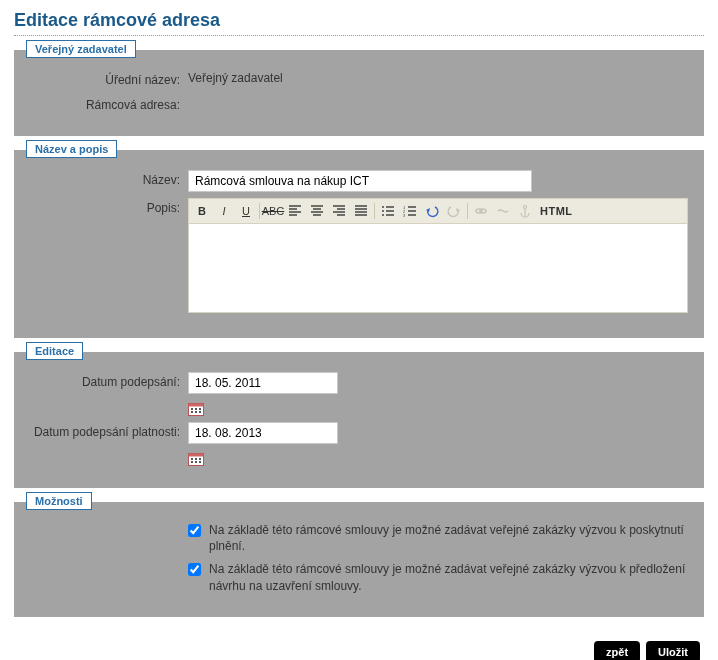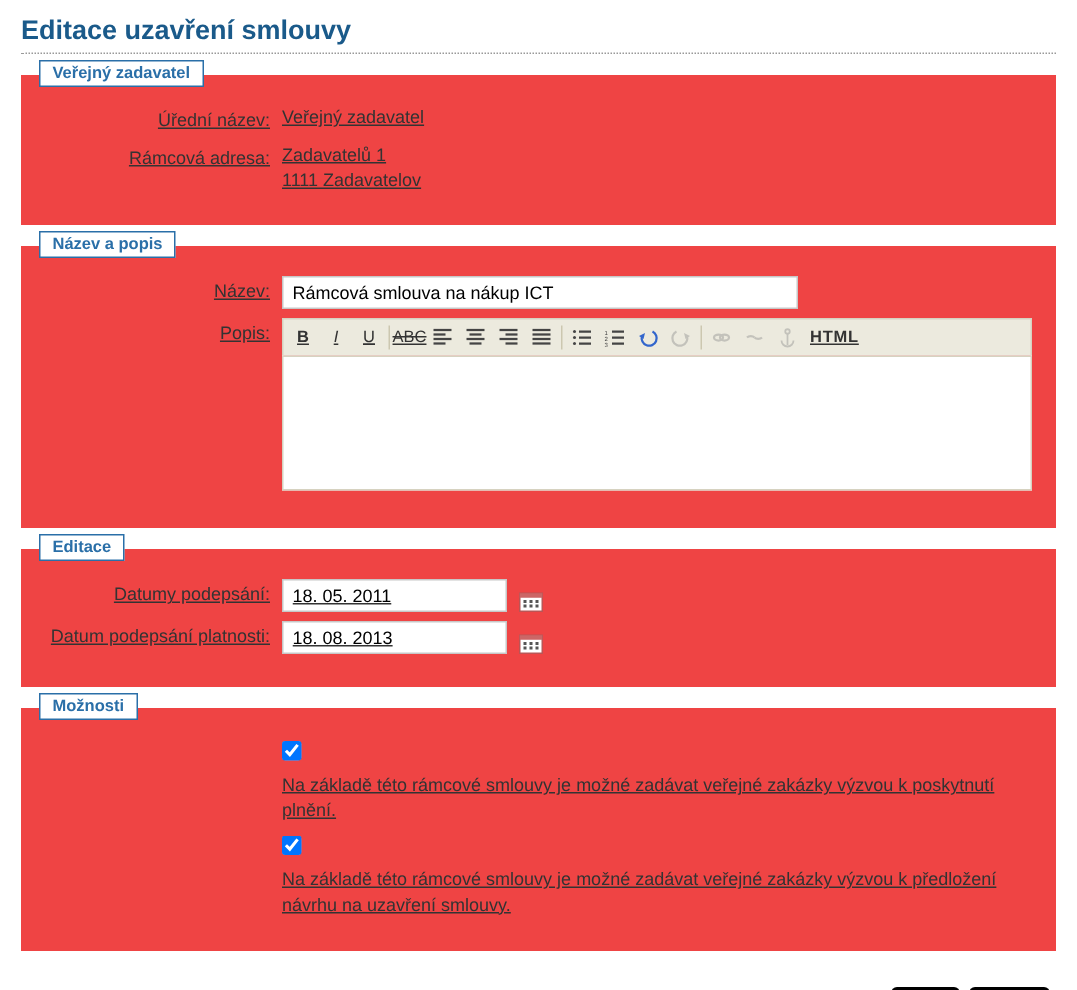--- a/index.html
+++ b/index.html
@@ -17,25 +17,24 @@
     font-weight: bold;
     margin-bottom: 4px;
   }
   .hr {
     border: none;
     border-top: 1px dotted #999;
     margin-bottom: 14px;
   }
   fieldset {
     border: none;
-    background: #ef4444;
+    background: #a3a3a3;
     padding: 14px 14px 16px 14px;
     margin-bottom: 14px;
     position: relative;
-    text-decoration: underline;
   }
   fieldset legend {
     position: absolute;
     top: -10px;
     left: 12px;
     background: #fff;
     border: 1px solid #2a6fa8;
     color: #2a6fa8;
     font-weight: bold;
     font-size: 11px;
@@ -103,36 +102,36 @@
     height: 90px;
     border: 1px solid #d6d2c0;
     background: #fff;
     resize: none;
     font-family: inherit;
     font-size: 12px;
     padding: 4px;
   }
   .date-row .value {
     display: flex;
-    align-items: flex-end;
+    align-items: flex-start;
     gap: 8px;
+    flex-direction: column;
   }
   .cal-icon {
     width: 16px; height: 14px;
     display: inline-block;
     position: relative;
     cursor: pointer;
   }
   .cal-icon svg { width: 16px; height: 14px; }
   .check-row {
     display: flex;
     align-items: flex-start;
     gap: 8px;
     margin: 6px 0 6px 160px;
-    flex-direction: column;
   }
   .check-row input { margin-top: 2px; }
   .check-row label { flex: 1; line-height: 1.4; }
   .button-bar {
     display: flex;
     justify-content: flex-end;
     gap: 6px;
     margin-top: 24px;
     padding-right: 4px;
   }
@@ -145,35 +144,31 @@
     font-size: 11px;
     font-weight: bold;
     cursor: pointer;
   }
   .html-label { font-size: 9px; color: #4a6; font-weight: bold; letter-spacing: 0.5px; }
   .strike { text-decoration: line-through; }
 </style>
 </head>
 <body>
 
-<h1 class="page-title">Editace uzavření smlouvy</h1>
+<h1 class="page-title">Editace rámcové adresa</h1>
 <hr class="hr">
 
 <fieldset>
   <legend>Veřejný zadavatel</legend>
   <div class="row">
     <div class="label">Úřední název:</div>
     <div class="value">Veřejný zadavatel</div>
   </div>
   <div class="row">
     <div class="label">Rámcová adresa:</div>
-    <div class="value">
-      <span>Zadavatelů 1</span><br>
-      <span>1111 Zadavatelov</span>
-    </div>
   </div>
 </fieldset>
 
 <fieldset>
   <legend>Název a popis</legend>
   <div class="row">
     <div class="label">Název:</div>
     <div class="value">
       <input type="text" class="input-wide" value="Rámcová smlouva na nákup ICT" style="">
     </div>
@@ -303,21 +298,21 @@
         <span class="tb html-label" style="width:auto;padding:0 4px">HTML</span>
       </div>
       <textarea class="editor-area" style=""></textarea>
     </div>
   </div>
 </fieldset>
 
 <fieldset>
   <legend>Editace</legend>
   <div class="row date-row">
-    <div class="label">Datumy podepsání:</div>
+    <div class="label">Datum podepsání:</div>
     <div class="value">
       <input type="text" class="input-date" value="18. 05. 2011" style="">
       <span class="cal-icon">
         <svg viewBox="0 0 16 14">
             <rect x="0.5" y="1.5" width="15" height="12" fill="#fff" stroke="#b55"></rect>
             <rect x="0.5" y="1.5" width="15" height="3" fill="#c66"></rect>
             <g fill="#555">
               <rect x="3" y="6" width="2" height="2"></rect>
               <rect x="7" y="6" width="2" height="2"></rect>
               <rect x="11" y="6" width="2" height="2"></rect>

